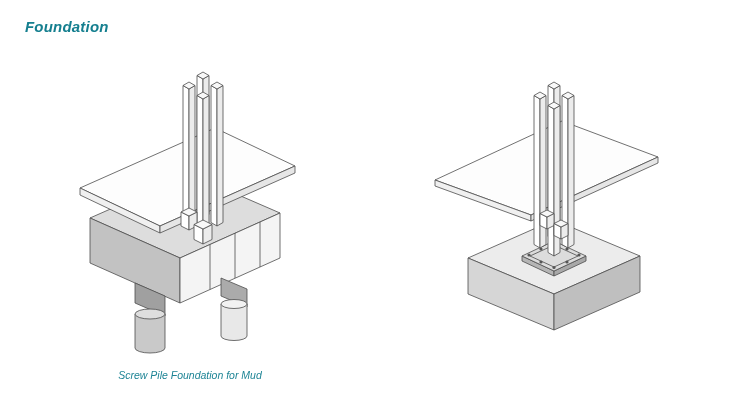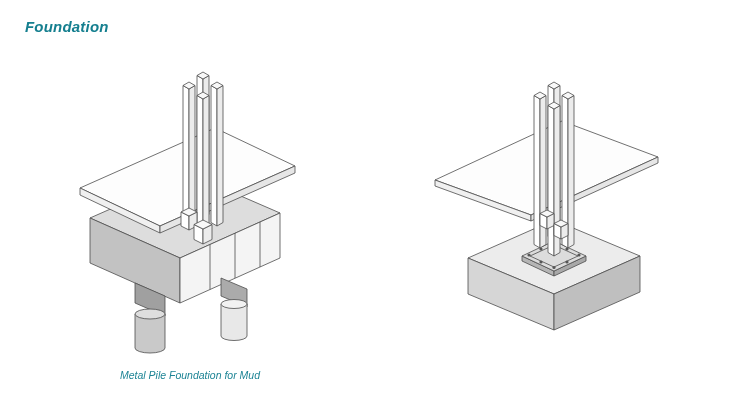--- a/index.html
+++ b/index.html
@@ -152,16 +152,16 @@
         <polygon class="ln" points="120,151.5 127,155 127,167 120,163.5" fill="#ffffff"></polygon>
         <polygon class="ln" points="127,155 134,151.5 134,163.5 127,167" fill="#ececec"></polygon>
         <polygon class="ln" points="127,148 134,151.5 127,155 120,151.5" fill="#f8f8f8"></polygon>
         <polygon class="ln" points="134,161.5 141,165 141,177 134,173.5" fill="#ffffff"></polygon>
         <polygon class="ln" points="141,165 148,161.5 148,173.5 141,177" fill="#ececec"></polygon>
         <polygon class="ln" points="141,158 148,161.5 141,165 134,161.5" fill="#f8f8f8"></polygon>
       </g>
     </svg>
   </div>
 
-  <div class="caption caption-left">Metal Pile Foundation for Mud</div>
+  <div class="caption caption-left">Screw Pile Foundation for Mud</div>
 
 
 </div>
 
 </body></html>

